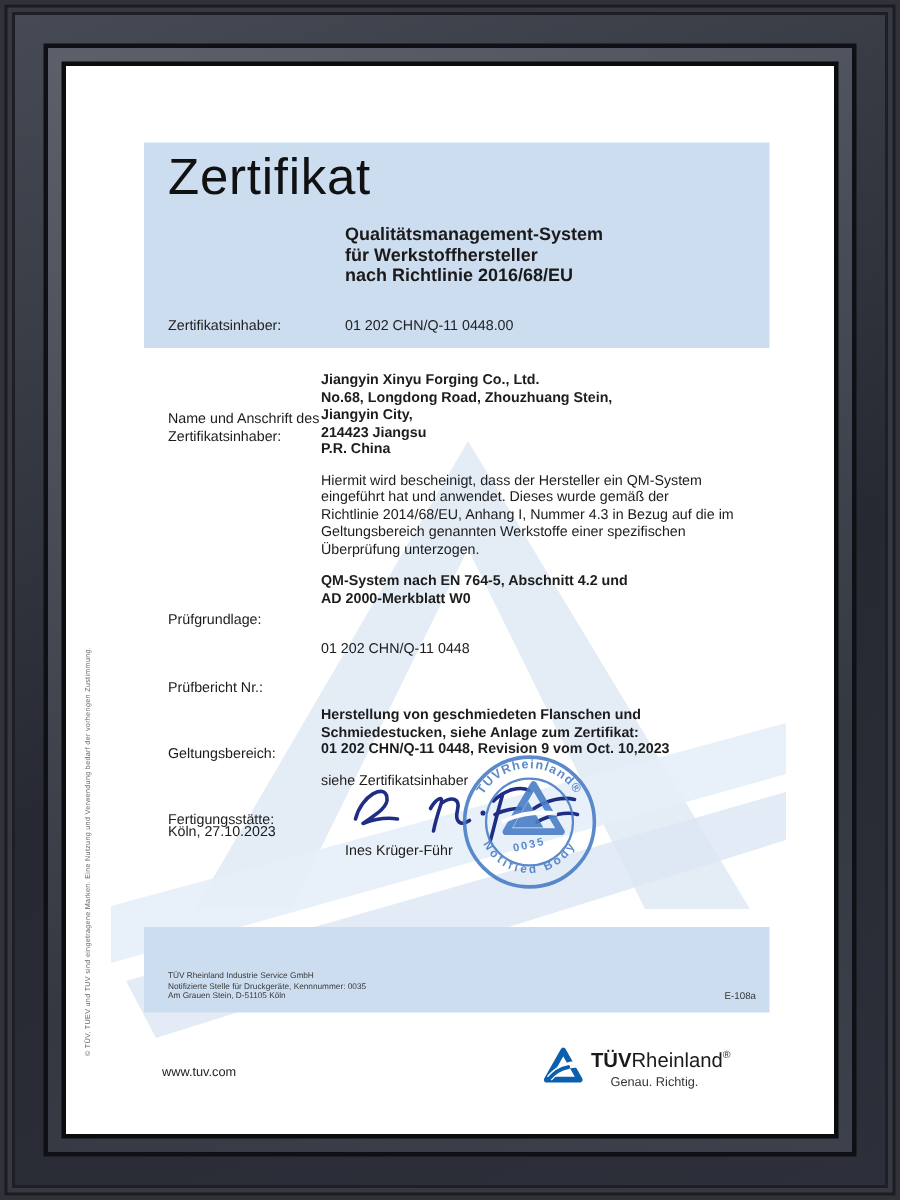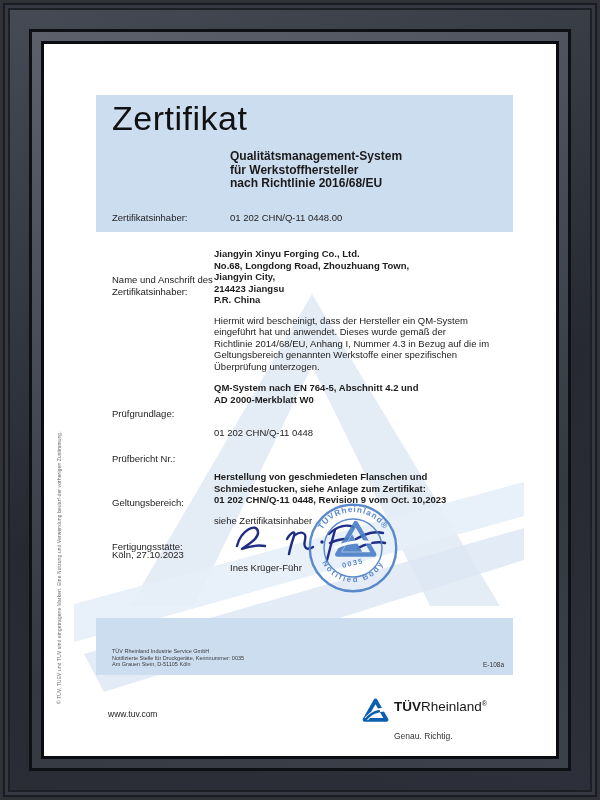--- a/index.html
+++ b/index.html
@@ -46,21 +46,21 @@
   .stamp-svg{position:absolute;left:263px;top:458px;width:92px;height:92px;opacity:.9;}
   
   .company{position:absolute;left:16px;bottom:7px;font-size:5.5px;line-height:6.6px;color:#3a3a3a;}
   .formcode{position:absolute;right:9px;bottom:7px;font-size:6.5px;color:#333;}
   
   .website{position:absolute;left:64px;top:665px;font-size:8.5px;color:#222;}
   .logo-icon{position:absolute;left:318px;top:653px;width:27px;height:27px;}
   .logo-text{position:absolute;left:350px;top:655px;font-size:13.5px;color:#1a1a1a;white-space:nowrap;}
   .logo-text .b{font-weight:bold;}
   .logo-text .reg{font-size:7px;vertical-align:super;}
-  .tagline{position:absolute;left:350px;top:672px;font-size:8.5px;color:#333;margin-top:15px;}
+  .tagline{position:absolute;left:363px;top:672px;font-size:8.5px;color:#333;}
 </style>
 </head>
 <body>
 
 <div class="stage">
   <div class="f f1"></div>
   <div class="f f2"></div>
   <div class="f f3"></div>
   <div class="f f4"></div>
   <div class="f f5"></div>
@@ -93,21 +93,21 @@
 
       <div class="rows">
 
         <div class="row">
           <div class="lab">
             <div>Name und Anschrift des</div>
             <div>Zertifikatsinhaber:</div>
           </div>
           <div class="val bold">
             <div>Jiangyin Xinyu Forging Co., Ltd.</div>
-            <div>No.68, Longdong Road, Zhouzhuang Town,</div>
+            <div>No.68, Longdong Road, Zhouzhuang Stein,</div>
             <div>Jiangyin City,</div>
             <div>214423 Jiangsu</div>
             <div>P.R. China</div>
           </div>
         </div>
 
         <div class="row mb10">
           <div class="lab"></div>
           <div class="val">
             <div>Hiermit wird bescheinigt, dass der Hersteller ein QM-System</div>

